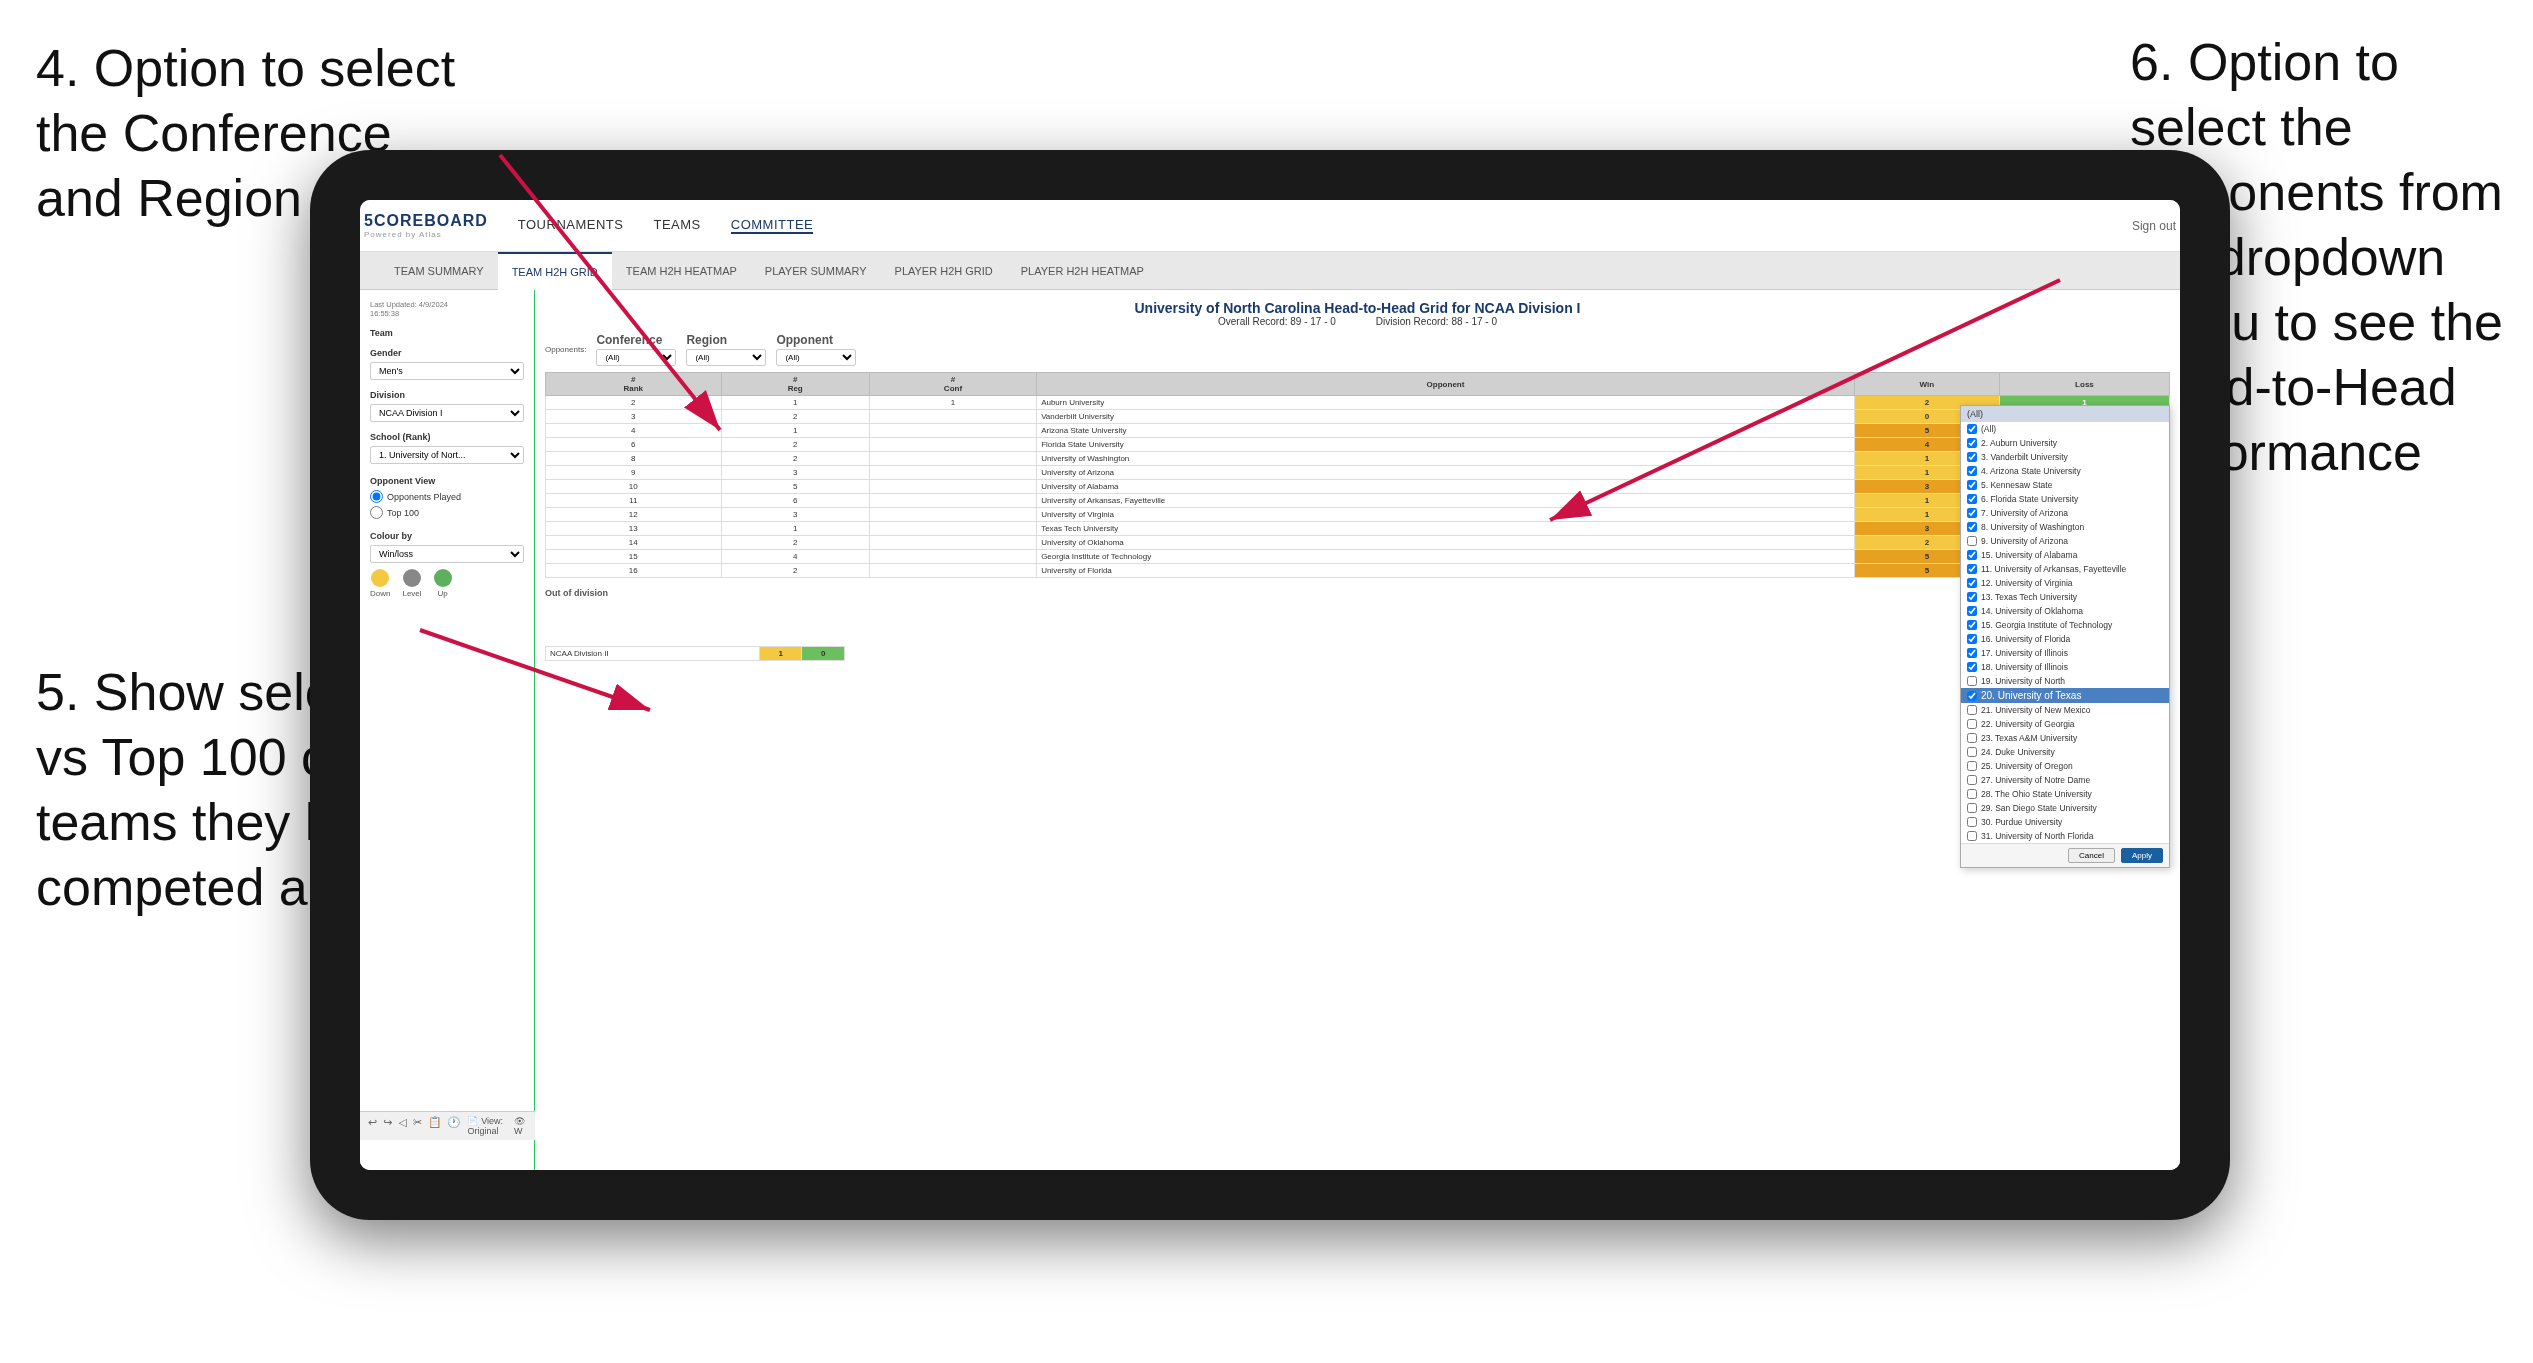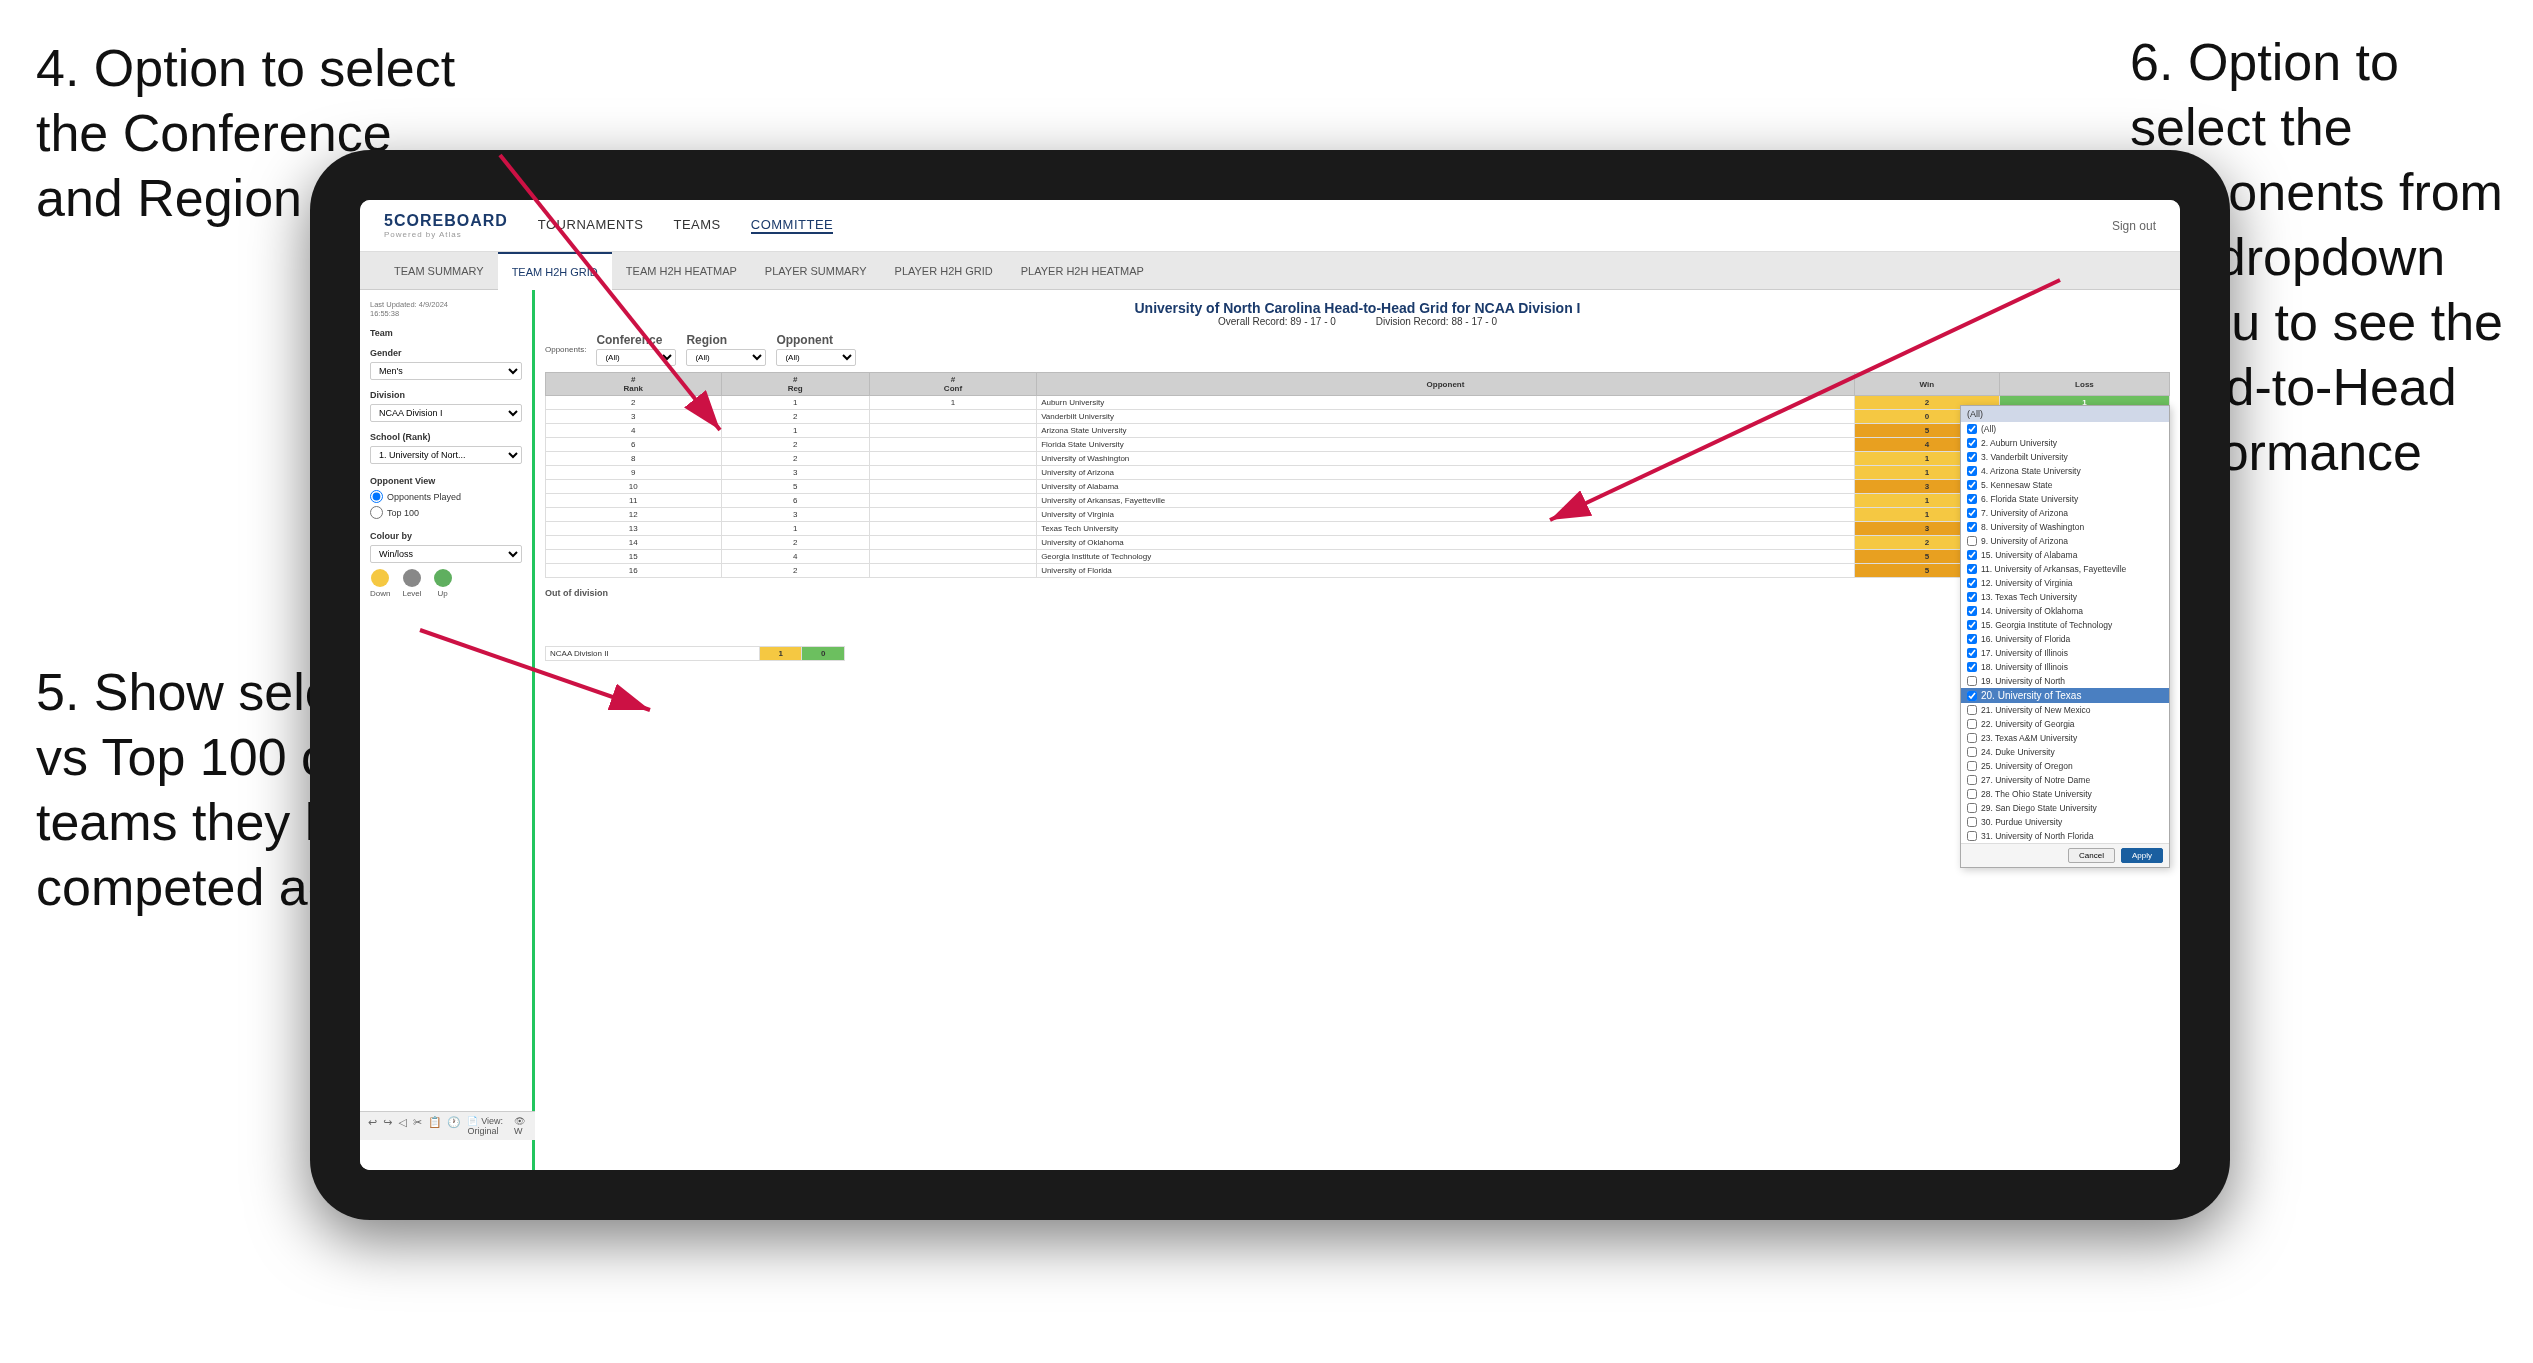--- a/index.html
+++ b/index.html
@@ -44,21 +44,21 @@
       overflow: hidden;
       position: relative;
     }
 
     
     .app-nav {
       background: #fff;
       height: 52px;
       display: flex;
       align-items: center;
-      padding: 0 24px;
+      padding: 0 4px;
       border-bottom: 1px solid #ddd;
     }
 
     .app-logo {
       font-size: 18px;
       font-weight: bold;
       color: #1a3a6b;
       margin-right: 30px;
       letter-spacing: 1px;
     }
@@ -122,21 +122,21 @@
     .main-content {
       display: flex;
       height: calc(970px - 90px);
       background: #f5f5f5;
     }
 
     
     .sidebar {
       width: 175px;
       background: #fff;
-      border-right: 3px solid #22c55e;
+      border-right: 1px solid #22c55e;
       padding: 10px;
       font-size: 10px;
       flex-shrink: 0;
     }
 
     .sidebar-section {
       margin-bottom: 10px;
     }
 
     .sidebar-label {

